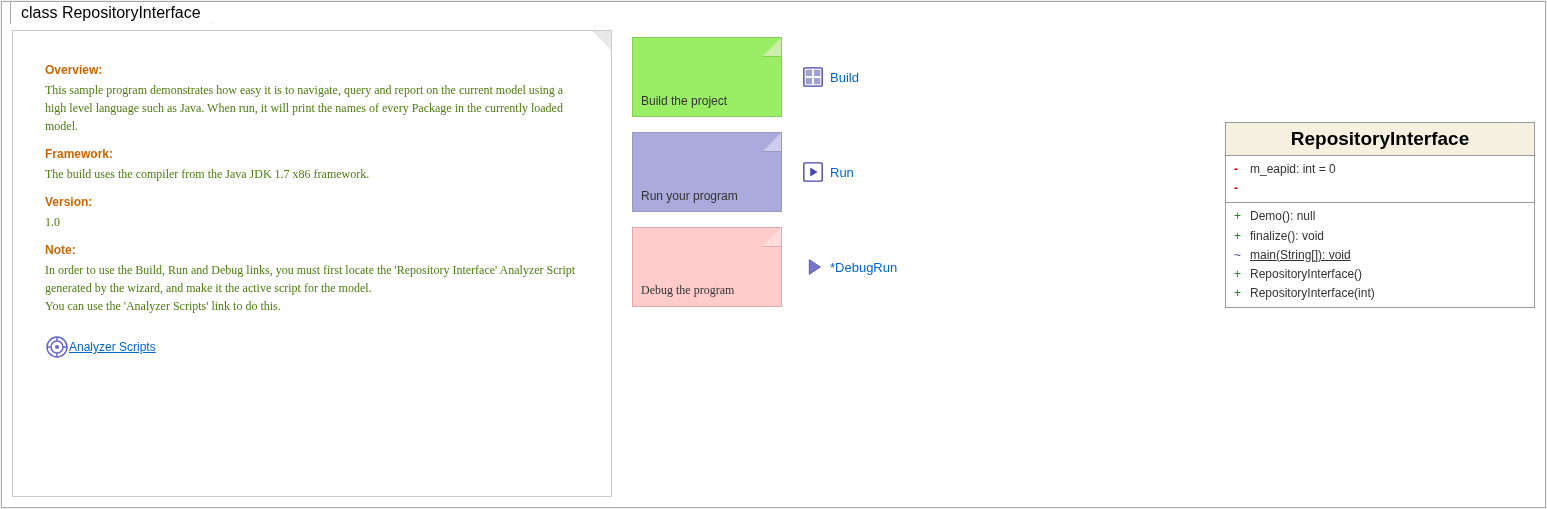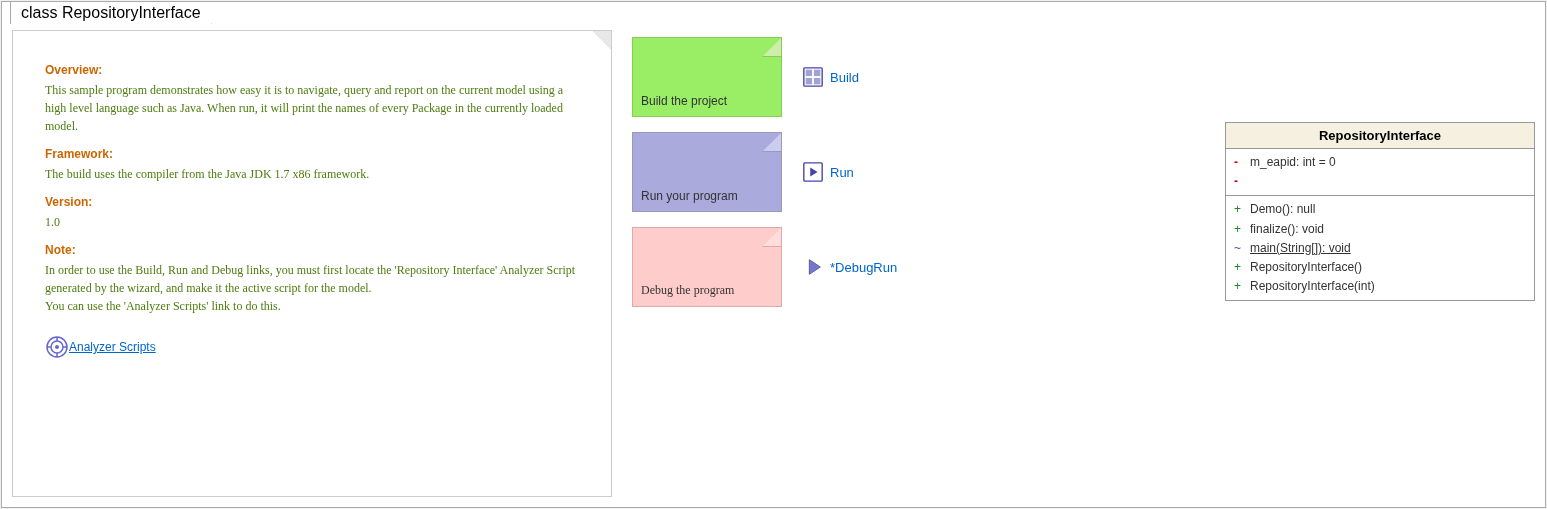--- a/index.html
+++ b/index.html
@@ -179,21 +179,21 @@
       border: 1px solid #999;
       margin-top: 100px;
       align-self: flex-start;
     }
     .class-header {
       background: #f5f0e0;
       border-bottom: 1px solid #999;
       text-align: center;
       padding: 5px;
       font-weight: bold;
-      font-size: 13px;
+      font-size: 19px;
     }
     .class-attributes {
       border-bottom: 1px solid #999;
       padding: 4px 8px;
       background: #fff;
     }
     .class-attr-row {
       display: flex;
       gap: 4px;
       line-height: 1.6;

